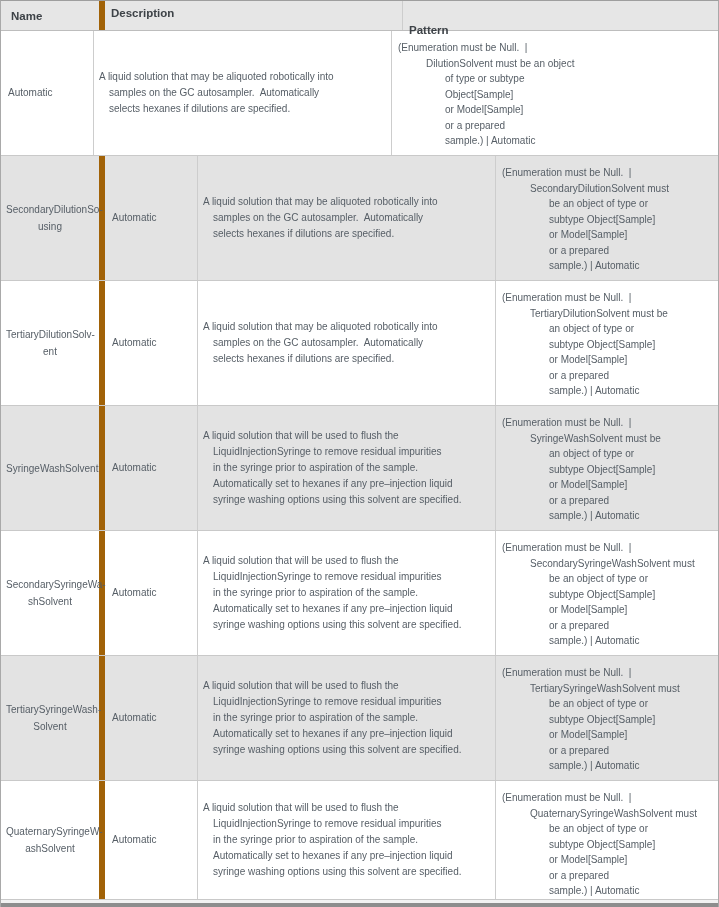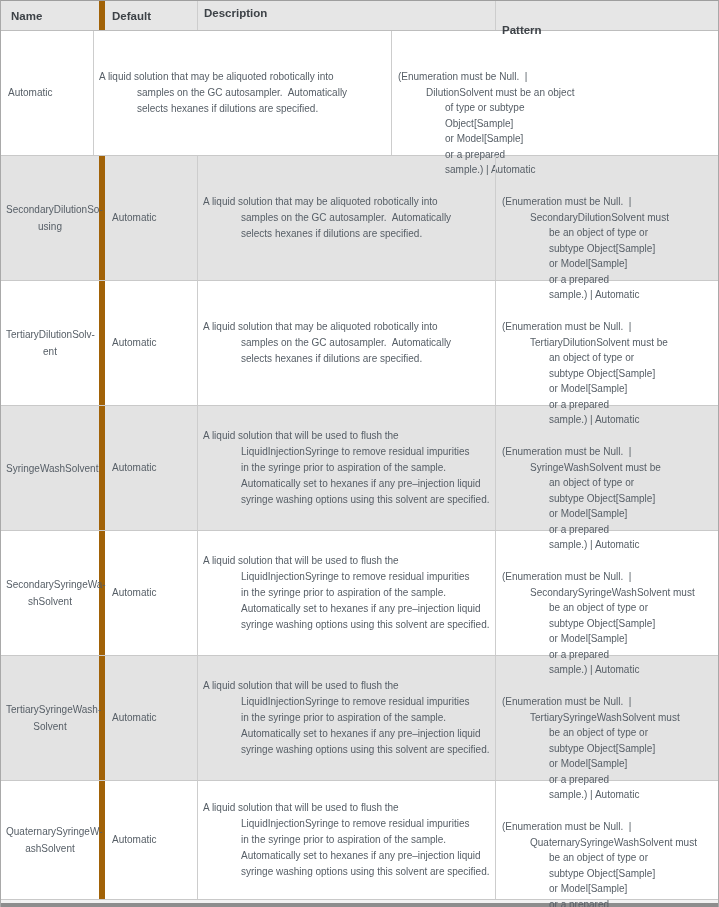--- a/index.html
+++ b/index.html
@@ -33,41 +33,40 @@
   }
   .row .default-col{
     display:flex;flex-direction:column;justify-content:center;
     padding-left:7px;line-height:16px;
   }
   .row .desc-col{
     display:flex;flex-direction:column;justify-content:center;
     padding-left:5px;padding-right:8px;line-height:16px;
   }
   .row .pattern-col{
-    padding-top:26px;padding-left:6px;padding-right:2px;line-height:15.5px;margin-top:12px;
+    padding-top:9px;padding-left:6px;padding-right:2px;line-height:15.5px;
   }
   .header-cell.name-col{padding-left:10px;}
   .header-cell.default-col{padding-left:7px;}
   .header-cell.desc-col{padding-left:6px;align-items:flex-start;padding-top:6px;}
   .header-cell.pattern-col{padding-left:6px;margin-top:28px;}
   .line{white-space:pre;}
-  .desc-col .line.wrap{margin-left:38px;}
+  .desc-col .line.wrap{margin-left:10px;}
   .pattern-col .line.ind0{margin-left:0;}
   .pattern-col .line.ind1{margin-left:28px;}
   .pattern-col .line.ind2{margin-left:47px;}
   .bottom-strip{height:3px;background:#f2f2f2;}
   .bottom-bar{height:5px;background:#8d8d8d;}
 </style>
 </head>
 <body>
 
 <div class="table">
   <div class="header-row">
     <div class="header-cell name-col">Name</div>
-    <div class="header-cell default-col">Default</div>
     <div class="header-cell desc-col">Description</div>
     <div class="header-cell pattern-col">Pattern</div>
   </div>
   <div id="table-body">
       <div class="row">
         <div class="cell default-col">
           <div class="line">Automatic</div>
         </div>
         <div class="cell desc-col">
           <div class="line">A liquid solution that may be aliquoted robotically into</div>

